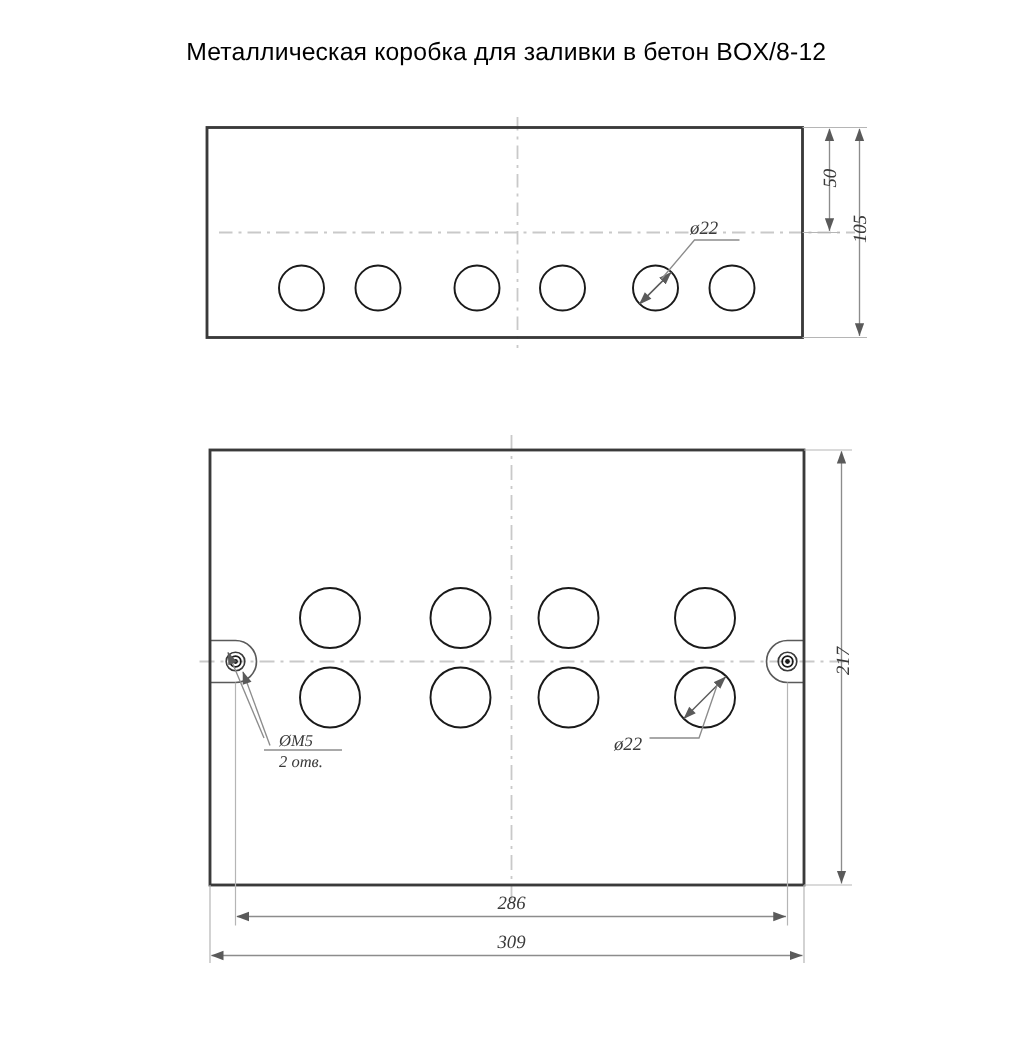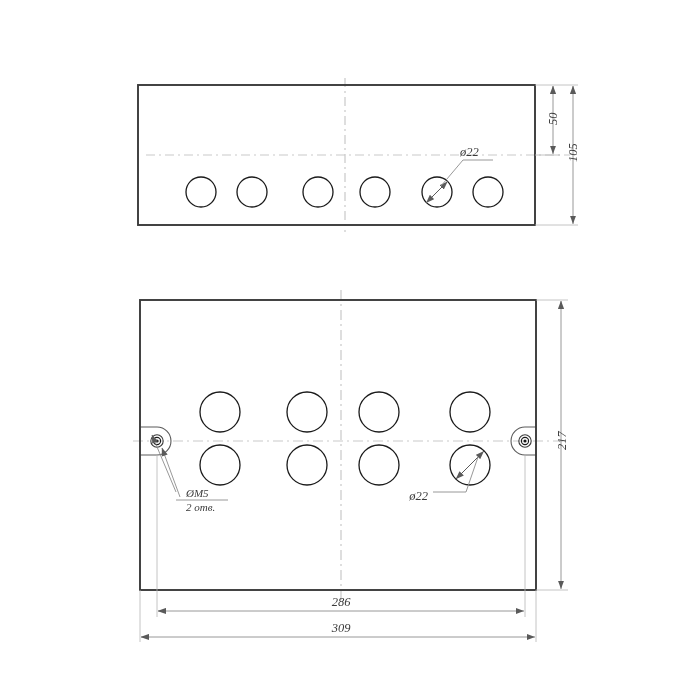--- a/index.html
+++ b/index.html
@@ -48,20 +48,21 @@
     font-style: italic;
     font-size: 11px;
     fill: #3a3a3a;
   }
 </style>
 </head>
 <body>
 
 <div id="page">
 
+  <div id="title">Металлическая коробка для заливки в бетон BOX/8-12</div>
 
   <svg id="drawing" width="675" height="699" viewBox="0 0 675 699" shape-rendering="geometricPrecision">
 
     <defs>
       <marker id="arrowEnd" markerWidth="9" markerHeight="7" refX="8.5" refY="3.5" orient="auto" markerUnits="userSpaceOnUse">
         <path d="M0,0.4 L8.5,3.5 L0,6.6 z" fill="#5a5a5a"></path>
       </marker>
       <marker id="arrowStart" markerWidth="9" markerHeight="7" refX="0.5" refY="3.5" orient="auto" markerUnits="userSpaceOnUse">
         <path d="M8.5,0.4 L0,3.5 L8.5,6.6 z" fill="#5a5a5a"></path>
       </marker>

